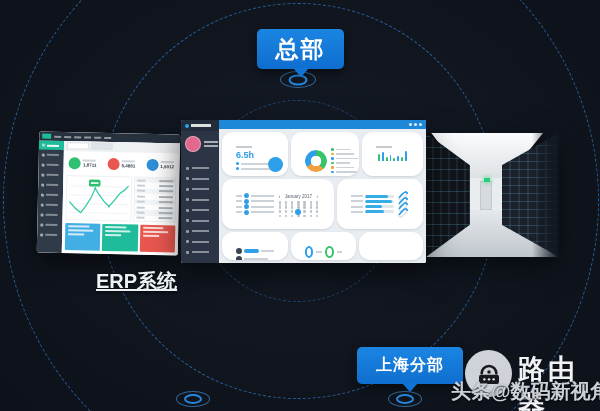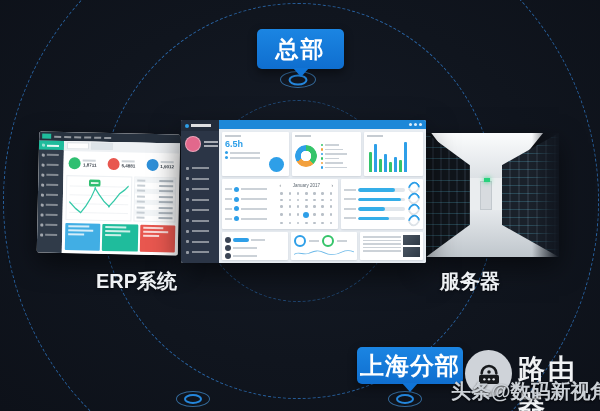--- a/index.html
+++ b/index.html
@@ -14,37 +14,37 @@
   .orbit.c3{left:3px;top:-97px;width:594px;height:594px;}
 
   
   .tag{position:absolute;background:linear-gradient(180deg,#1b85e2,#0f6ecf);border-radius:5px;
     display:flex;align-items:center;justify-content:center;color:#fff;font-weight:bold;
     box-shadow:0 4px 10px rgba(0,0,0,.45);z-index:8;}
   .tag::after{content:"";position:absolute;top:100%;left:50%;transform:translateX(-50%);
     margin-top:-1px;border:8px solid transparent;border-top:9px solid #1074d6;}
   .tag.hq{left:257px;top:29px;width:87px;height:40px;font-size:23px;letter-spacing:2px;}
   .tag.gz{left:133px;top:349px;width:114px;height:36px;font-size:22px;letter-spacing:1px;}
-  .tag.sh{left:357px;top:347px;width:106px;height:37px;font-size:24px;letter-spacing:1px;justify-content:center;}
+  .tag.sh{left:357px;top:347px;width:106px;height:37px;font-size:16px;letter-spacing:1px;justify-content:center;}
 
   
   .node{position:absolute;z-index:7;}
   .n-out{display:block;border:1px solid rgba(70,150,220,.65);border-radius:50%;}
   .n-in{position:absolute;left:50%;top:50%;transform:translate(-50%,-50%);
     border:2.5px solid #2487dd;border-radius:50%;}
   .node.hq .n-out{width:34px;height:15px;} .node.hq .n-in{width:15px;height:7px;}
   .node.sm .n-out{width:32px;height:14px;} .node.sm .n-in{width:14px;height:6px;}
   .node.hq{left:280px;top:71px;}
   .node.gz{left:176px;top:391px;}
   .node.sh{left:388px;top:391px;}
 
   
   .caption{position:absolute;color:#eef1f4;font-size:20px;font-weight:600;z-index:7;
     text-shadow:0 1px 3px rgba(0,0,0,.6);}
-  .cap-erp{left:96px;top:268px;} .cap-oa{left:272px;top:281px;} .cap-srv{left:440px;top:268px;}
+  .cap-erp{left:96px;top:268px;text-decoration:underline;} .cap-oa{left:272px;top:281px;} .cap-srv{left:440px;top:268px;}
 
   
   .erp{position:absolute;left:38px;top:133px;width:141px;height:121px;background:#fff;
     border-radius:2px;transform:rotate(1.2deg);box-shadow:0 10px 26px rgba(0,0,0,.55);
     z-index:5;display:flex;flex-direction:column;overflow:hidden;}
   .erp-top{height:9px;background:#27313e;display:flex;align-items:center;gap:3px;padding:0 3px;flex:none;}
   .erp-logo{width:9px;height:5px;background:#1fbc9c;flex:none;}
   .erp-top i{width:7px;height:2px;background:rgba(255,255,255,.5);flex:none;}
   .erp-body{flex:1;display:flex;min-height:0;}
   .erp-side{width:25px;background:#303b49;flex:none;display:flex;flex-direction:column;}
@@ -88,21 +88,21 @@
   .oa-menu{flex:1;display:flex;flex-direction:column;justify-content:space-evenly;padding:2px 0;}
   .oa-menu .mrow{display:flex;align-items:center;gap:3px;padding:0 5px;}
   .oa-menu .mrow b{width:3px;height:3px;background:rgba(255,255,255,.5);border-radius:1px;}
   .oa-menu .mrow i{width:17px;height:2px;background:rgba(255,255,255,.45);}
   .oa-right{flex:1;display:flex;flex-direction:column;min-width:0;}
   .oa-top{height:9px;background:#1e88d8;flex:none;display:flex;align-items:center;justify-content:flex-end;gap:2px;padding:0 4px;}
   .oa-top i{width:3px;height:3px;border-radius:50%;background:rgba(255,255,255,.85);}
   .oa-content{flex:1;background:#e8edf2;padding:3px;display:flex;flex-direction:column;gap:3px;min-height:0;}
   .oa-row{display:flex;gap:3px;min-height:0;}
   .oa-row.r1{height:44px;flex:none;} .oa-row.r2{height:50px;flex:none;} .oa-row.r3{flex:1;}
-  .card{background:#fff;border-radius:1px;box-shadow:0 1px 2px rgba(60,70,90,.15);padding:3px;position:relative;overflow:hidden;}
+  .card{background:#fff;border-radius:11px;box-shadow:0 1px 2px rgba(60,70,90,.15);padding:14px;position:relative;overflow:hidden;}
   .hbar{width:16px;height:2px;background:#c6ccd2;margin-bottom:2px;}
   .card.k1{flex:1.15;} .card.k2{flex:1.2;display:flex;flex-direction:column;} .card.k3{flex:1;display:flex;flex-direction:column;}
   .bigstat{font-size:9px;font-weight:bold;color:#2e9fe8;line-height:10px;}
   .k1 .li{display:flex;align-items:center;gap:2px;margin-top:2px;}
   .k1 .li b{width:3px;height:3px;border-radius:50%;background:#2e9fe8;}
   .k1 .li i{width:30px;height:2px;background:#cdd3d9;}
   .bluecircle{position:absolute;right:5px;bottom:4px;width:15px;height:15px;border-radius:50%;background:#2e9fe8;}
   .k2-body{flex:1;display:flex;align-items:center;gap:4px;}
   .donut{width:22px;height:22px;border-radius:50%;flex:none;
     background:conic-gradient(#35c46a 0 38%, #f2a03d 38% 66%, #2e9fe8 66% 100%);
@@ -623,21 +623,20 @@
     <div class="farwall">
       <span class="door"></span>
       <span class="exit"></span>
     </div>
     <div class="rack left"></div>
     <div class="rack right"></div>
     <div class="fade"></div>
   </div>
 
   <div class="caption cap-erp">ERP系统</div>
-  <div class="caption cap-srv">服务器</div>
 
   <div class="node gz sm">
       <i class="n-out"></i>
       <i class="n-in"></i>
     </div>
 
   <div class="tag sh">
     <span>上海分部</span>
   </div>
   <div class="node sh sm">

